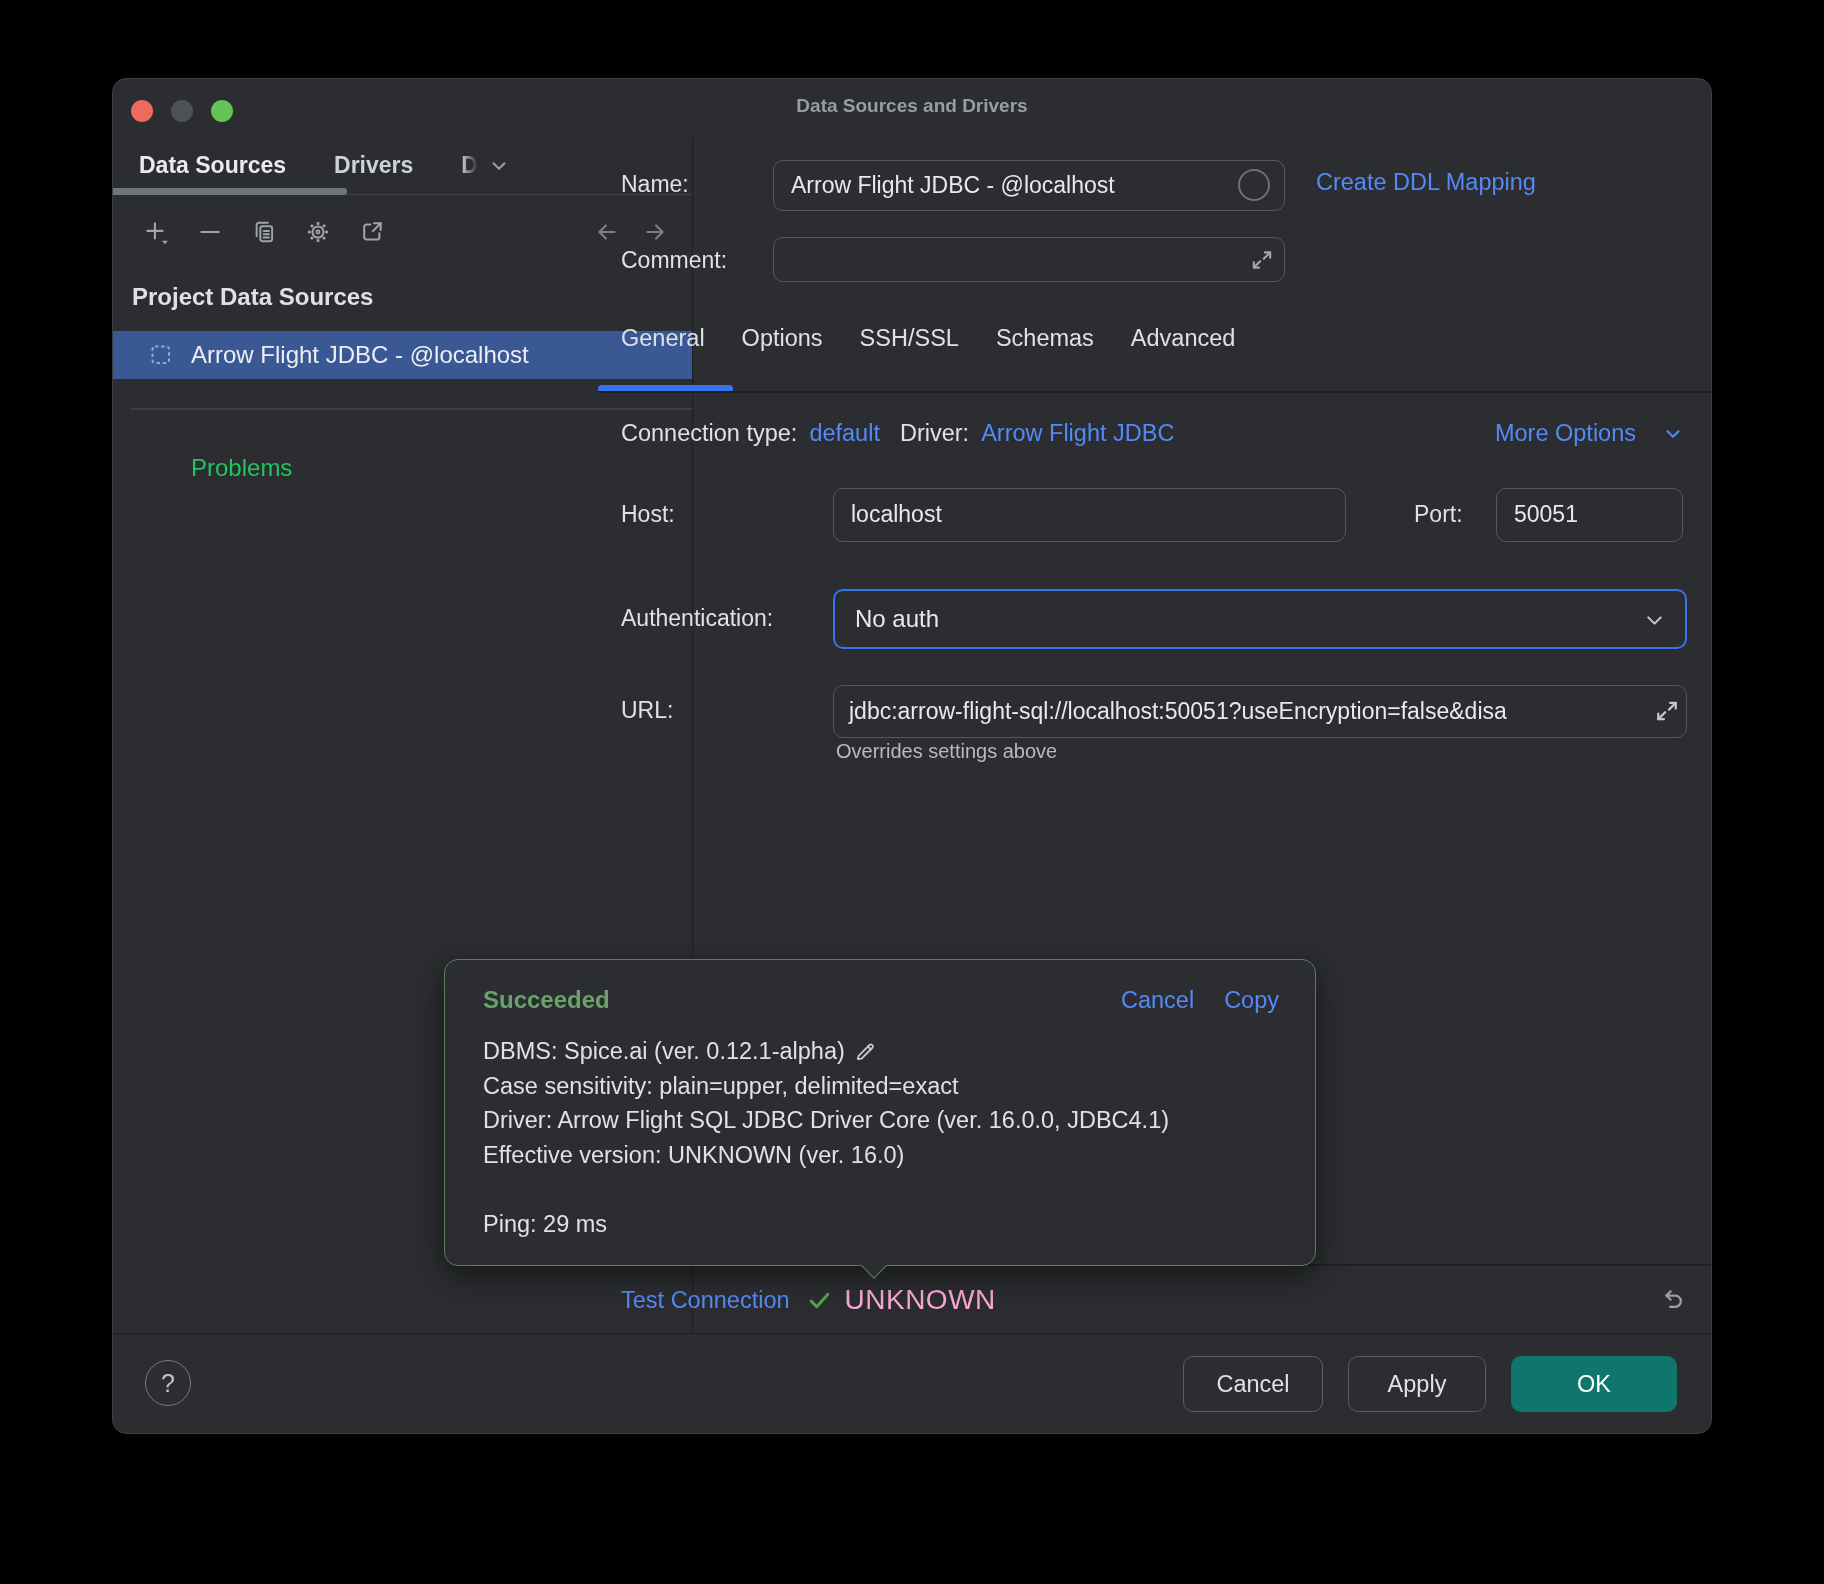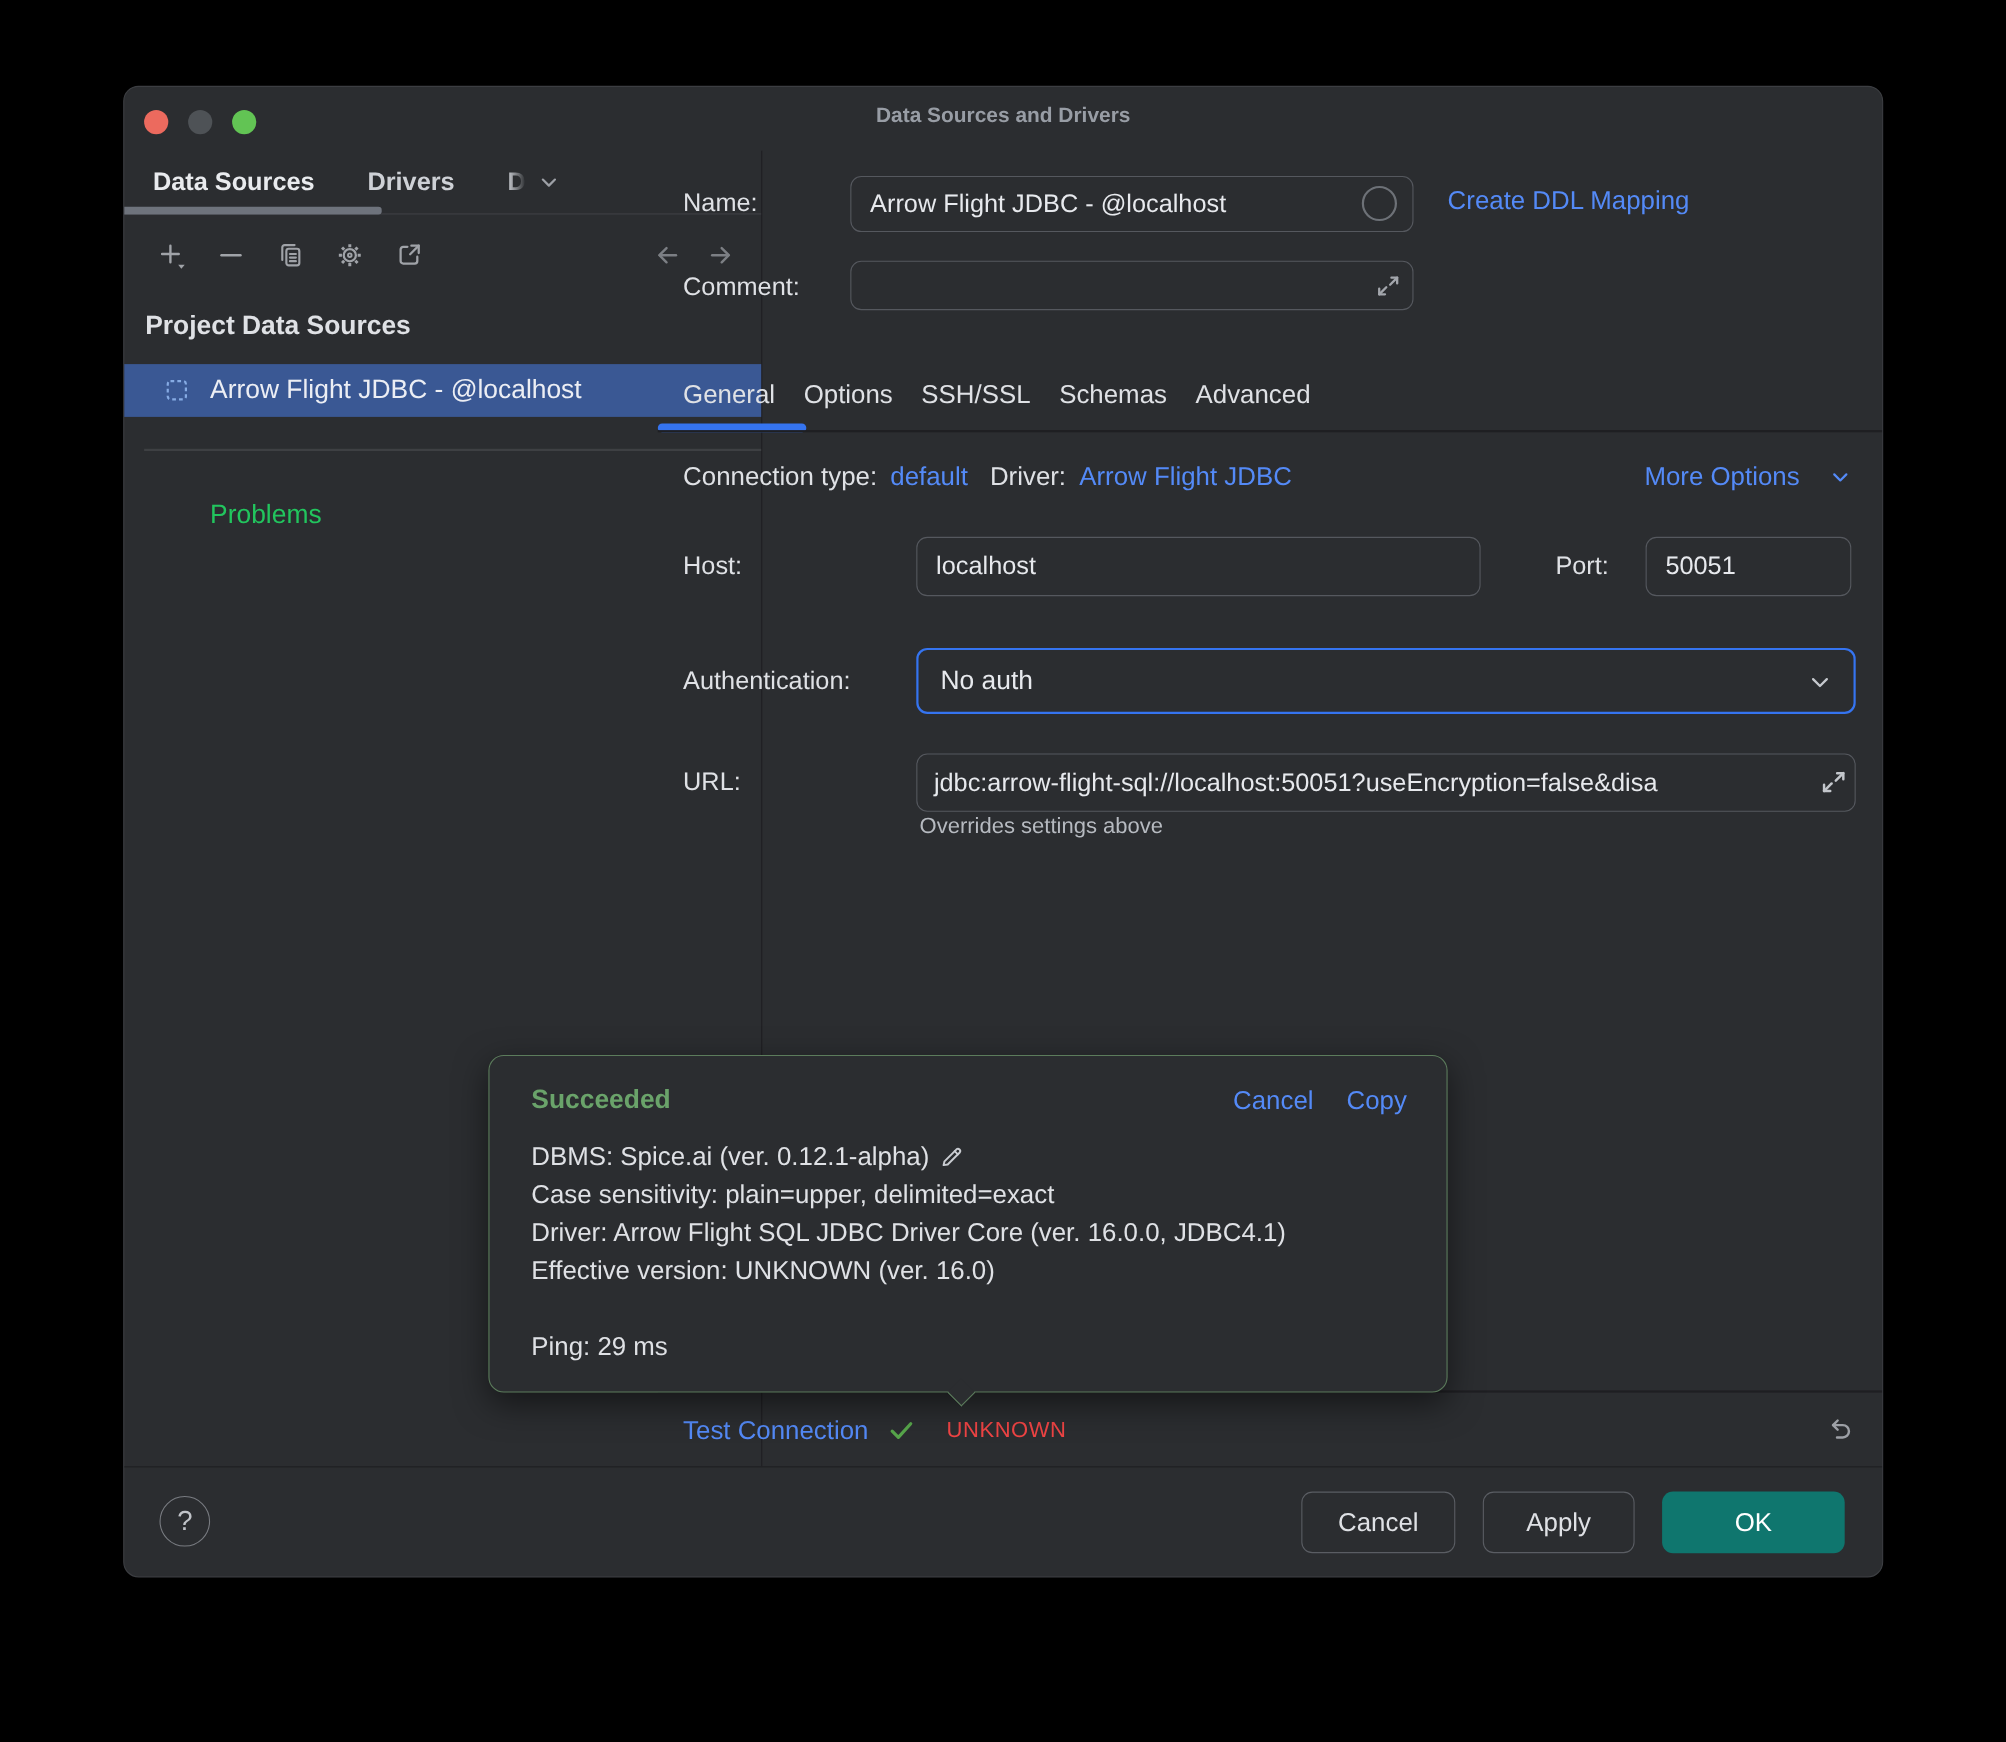--- a/index.html
+++ b/index.html
@@ -57,21 +57,21 @@
   .name-field { left:175px; top:23px; width:512px; height:51px; }
   .name-field .field-text { line-height:48px; }
   .spinner-circle { position:absolute; right:14px; top:8px; width:32px; height:32px;
                     border:2px solid #6d7177; border-radius:50%; box-sizing:border-box; }
   .link { color:#548af7; font-size:23.5px; white-space:nowrap; }
   .create-ddl { position:absolute; left:718px; top:32px; }
   .comment-field { left:175px; top:100px; width:512px; height:45px; }
   .expand-icon { position:absolute; color:#a3a6ac; }
   .comment-expand { width:28px; height:28px; right:8px; top:8px; }
 
-  .main-tabs { position:absolute; left:23px; top:208px; display:flex; gap:26px;justify-content:center; }
+  .main-tabs { position:absolute; left:23px; top:188px; display:flex; gap:37px;justify-content:center; }
   .main-tab { font-size:23.5px; font-weight:500; color:#dfe1e5; }
   .main-tab-underline { position:absolute; left:0; top:248px; width:135px; height:8px;
                         background:#3574f0; border-radius:4px; }
   .tabs-separator { position:absolute; left:0; right:0; top:254px; height:2px; background:#1e1f22; }
 
   .conn-row { position:absolute; left:23px; right:27px; top:283px; display:flex;
               align-items:center; font-size:23.5px; color:#dfe1e5; }
   .conn-row .v { margin-left:12px; }
   .conn-row .drv { margin-left:20px; }
   .more-options { margin-left:auto; display:flex; align-items:center; gap:26px; }
@@ -85,21 +85,21 @@
   .auth-chev { position:absolute; right:18px; top:17px; width:25px; height:25px; color:#c6c9ce; }
   .url-field { left:235px; top:548px; width:854px; height:53px; }
   .url-field .field-text { line-height:50px; padding-left:15px; padding-right:8px; }
   .url-expand { width:30px; height:30px; right:4px; top:10px; color:#c3c6cb; }
   .url-note { position:absolute; left:238px; top:603px; font-size:20px; color:#b6bac0; }
 
   .test-divider { position:absolute; left:0; right:0; top:1127px; height:1.5px; background:#1e1f22; }
   .test-row { position:absolute; left:23px; right:25px; top:1128px; height:70px;
               display:flex; align-items:center; }
   .check-icon { width:27px; height:27px; color:#57a64b; margin-left:16px; }
-  .status-unknown { font-size:20px; color:#ef4444; margin-left:28px; letter-spacing:.5px; }
+  .status-unknown { font-size:28px; color:#f9a8d4; margin-left:12px; letter-spacing:.5px; }
   .undo-icon { margin-left:auto; width:28px; height:28px; color:#9da0a6; }
 
   
   .popup { position:absolute; left:331px; top:880px; width:872px; height:307px; z-index:6;
            background:#2b2d30; border:1.5px solid #5c7c5c; border-radius:14px;
            box-shadow:0 10px 30px rgba(0,0,0,.5); box-sizing:border-box; }
   .popup-caret { position:absolute; left:420px; bottom:-9.5px; width:17px; height:17px;
                  background:#2b2d30; border-right:1.5px solid #5c7c5c;
                  border-bottom:1.5px solid #5c7c5c; transform:rotate(45deg); }
   .popup-header { position:absolute; left:38px; right:36px; top:26px; display:flex;

